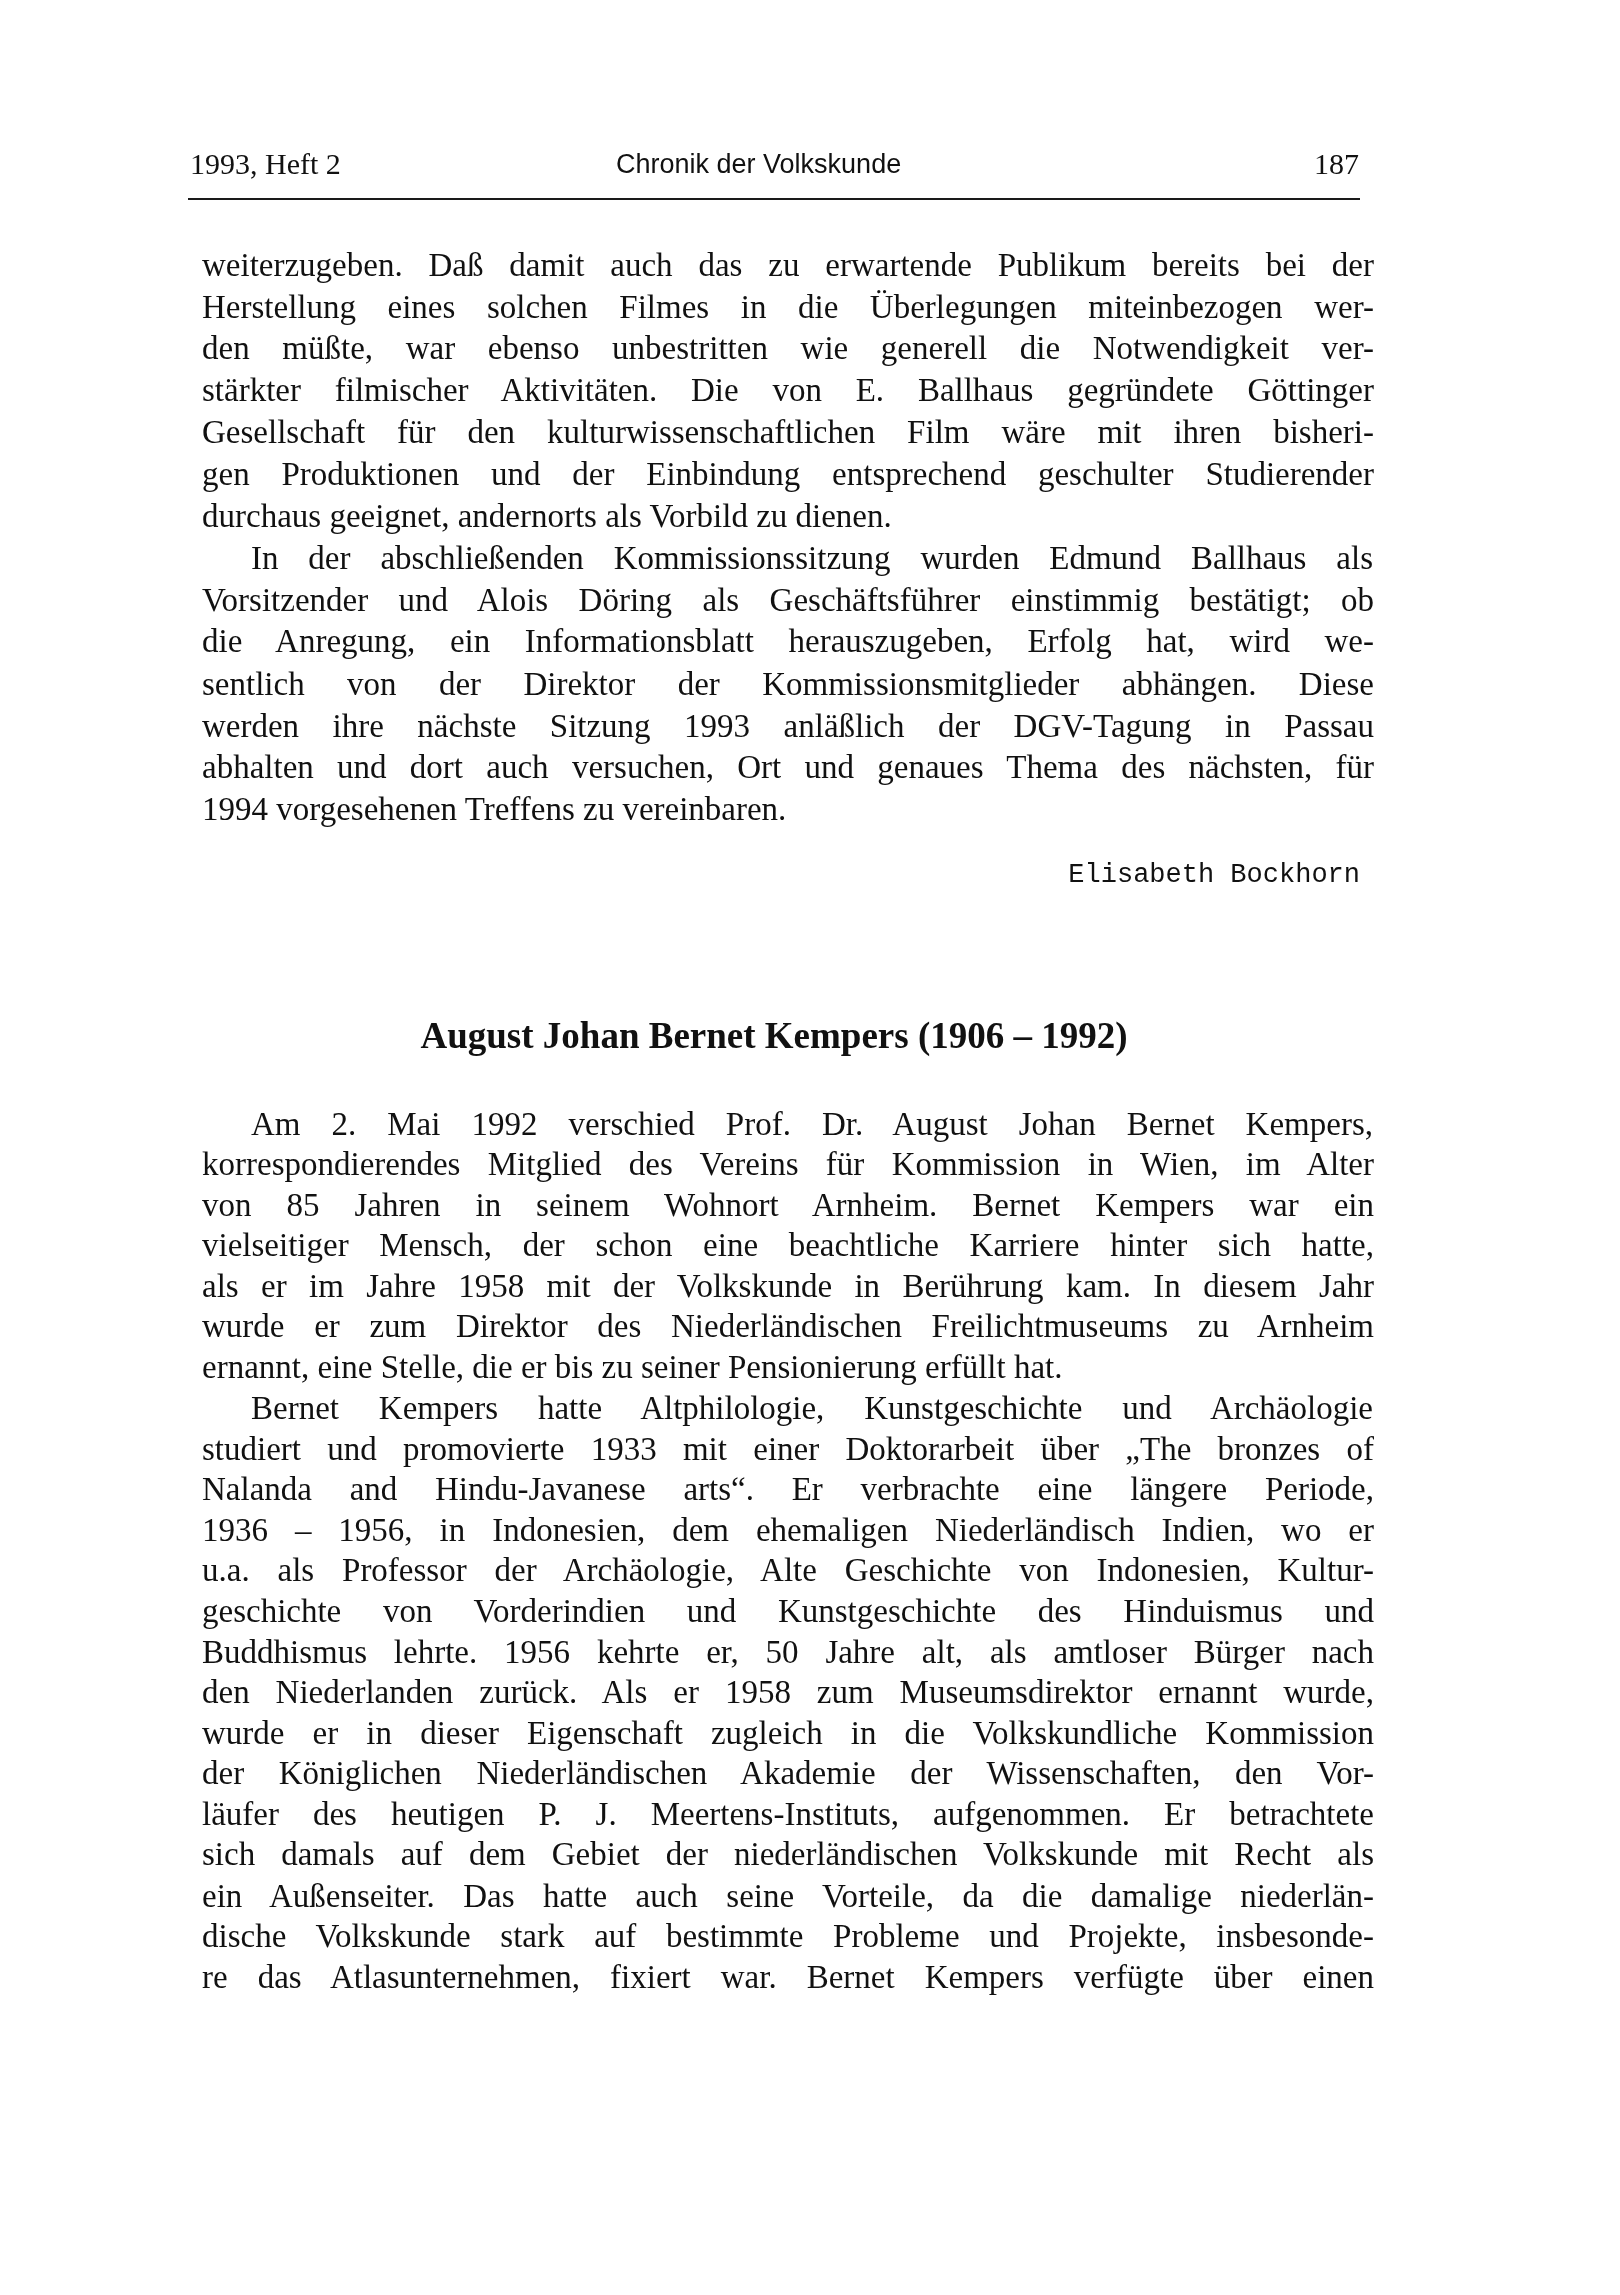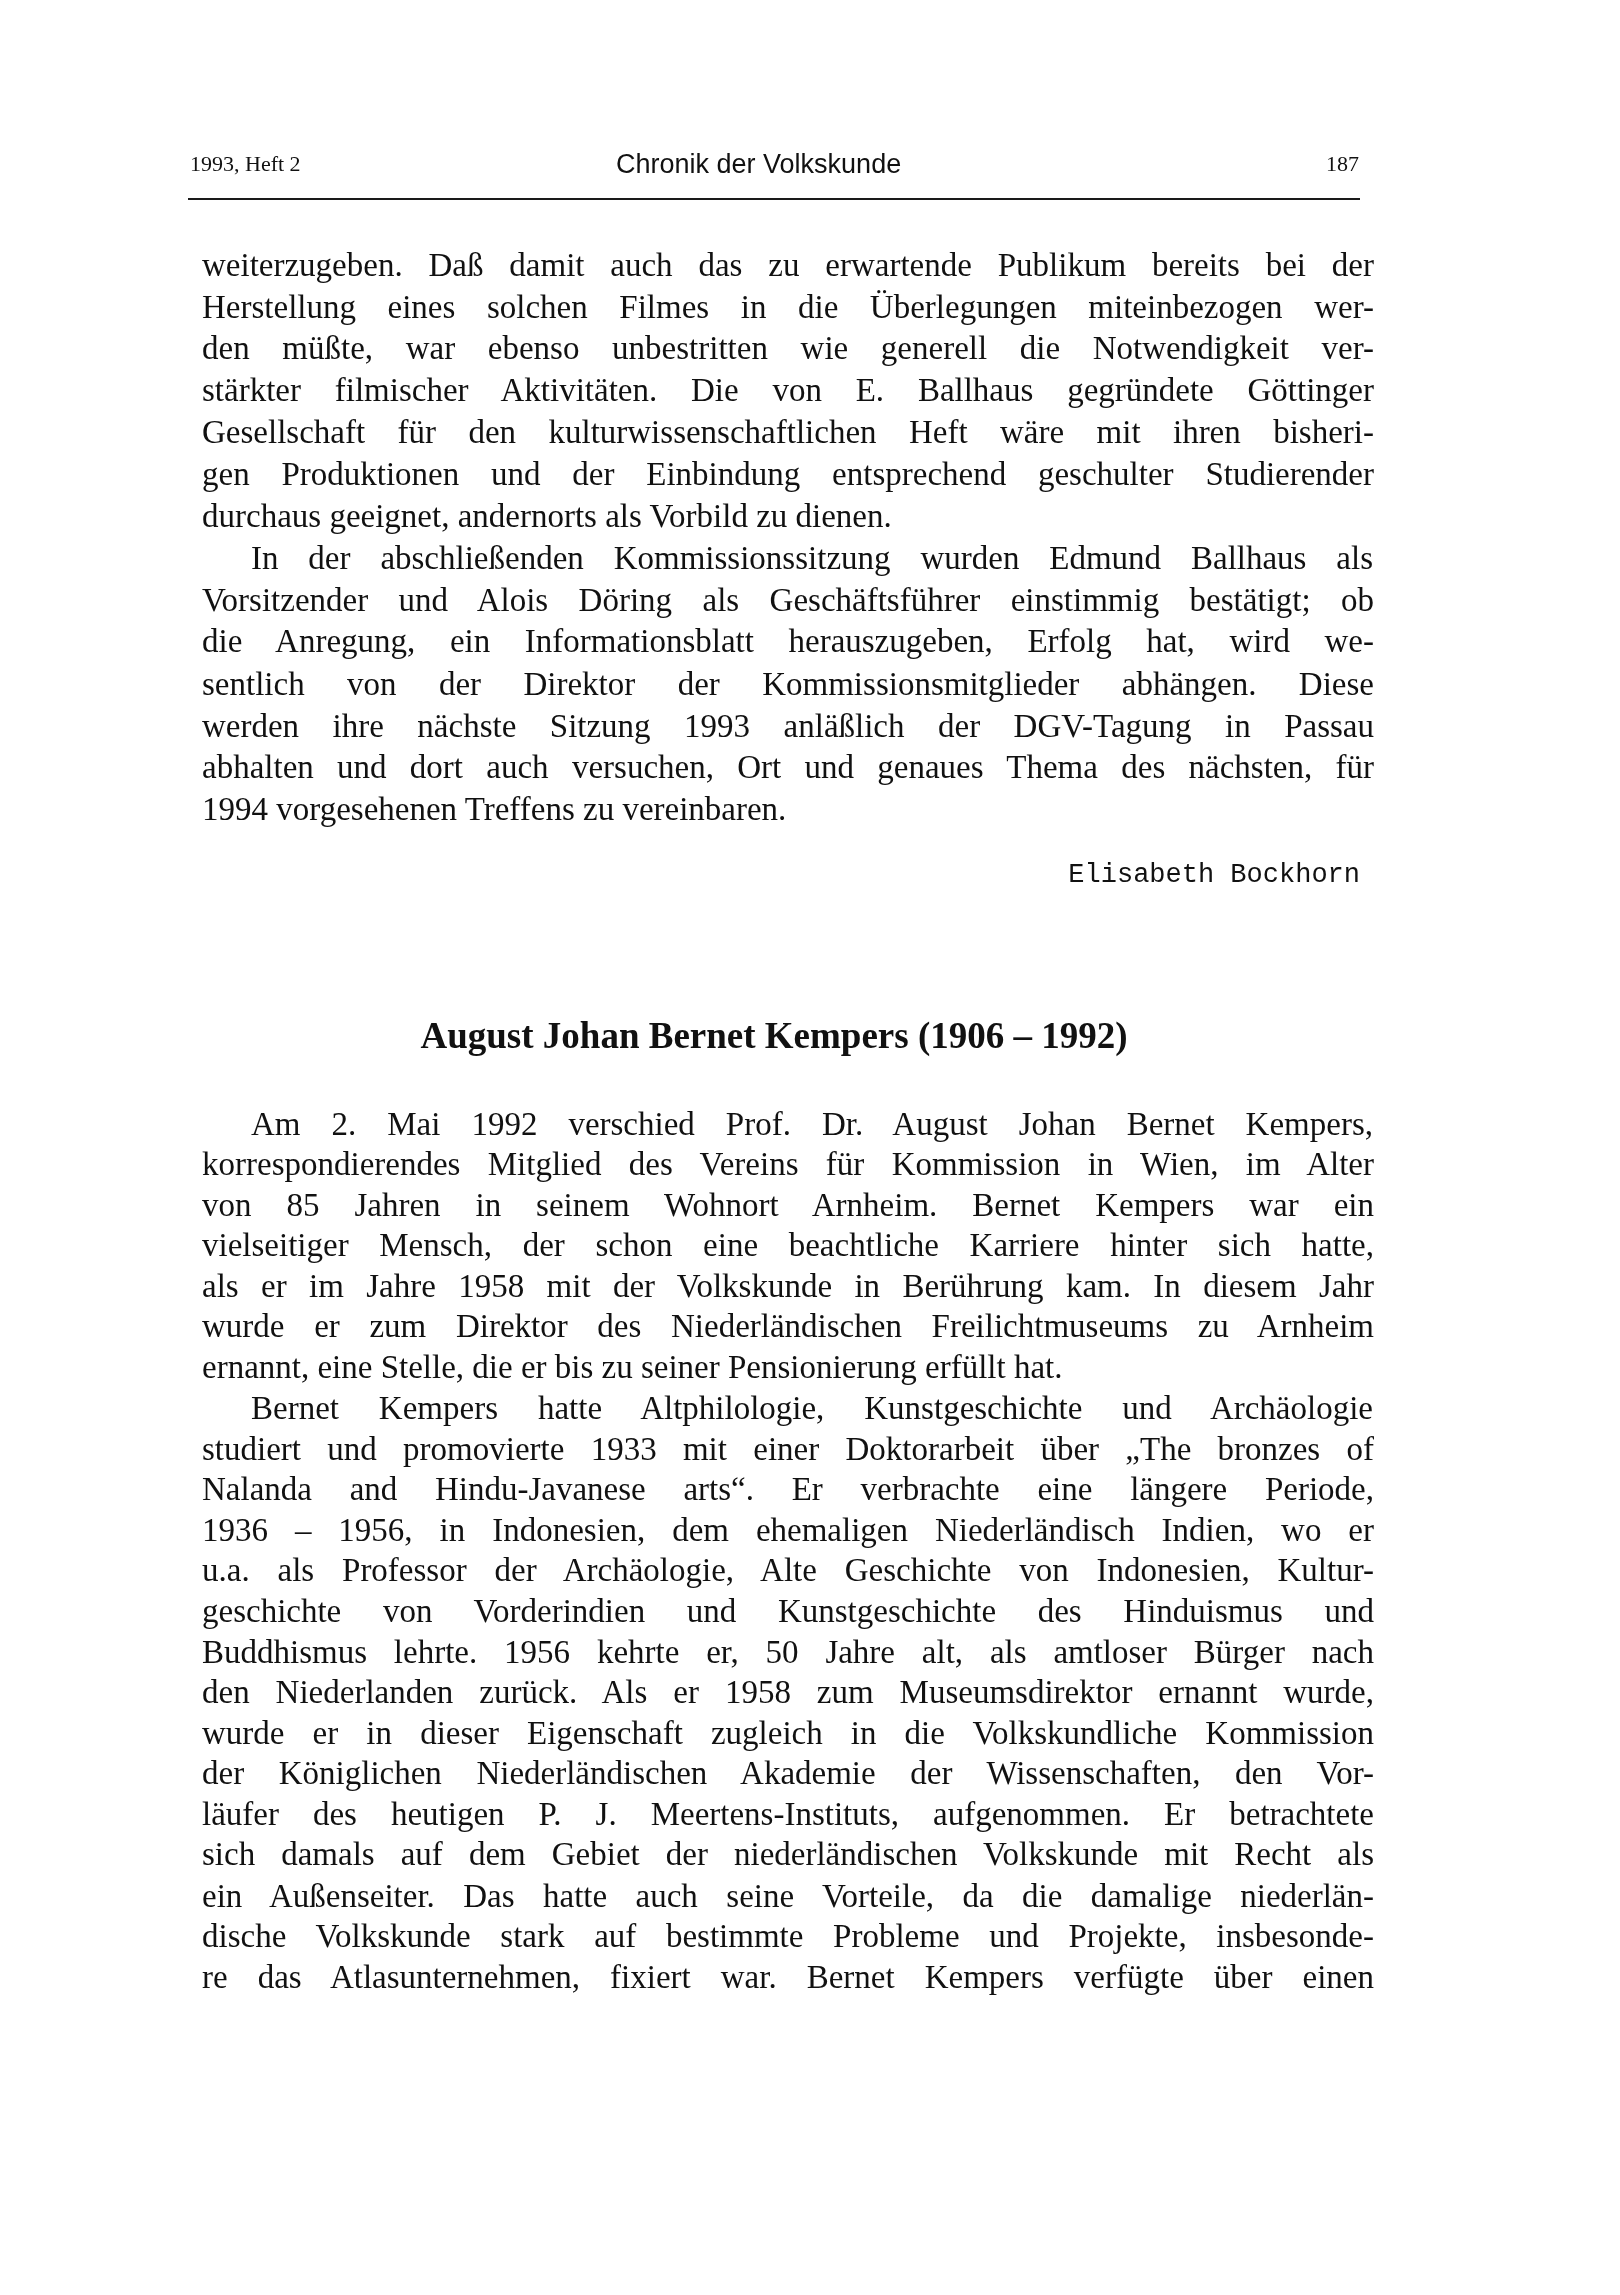--- a/index.html
+++ b/index.html
@@ -1,18 +1,18 @@
 <!DOCTYPE html>
 <html style="font-size:13px"><head>
 <meta charset="utf-8">
 <style>
   html, body { margin: 0; padding: 0; background: #ffffff; }
   body { width: 1621px; height: 2295px; position: relative; overflow: hidden; color: #111111; }
   .page { position: absolute; left: 0; top: 0; width: 1621px; height: 2295px; background: #ffffff; }
-  .hdr { position: absolute; top: 146px; height: 36px; line-height: 36px; font-size: 22px; white-space: nowrap; }
+  .hdr { position: absolute; top: 146px; height: 36px; line-height: 36px; font-size: 30px; white-space: nowrap; }
   .hdr-left { left: 190px; font-family: "Liberation Serif", serif; }
   .hdr-center { left: 616px; width: 267px; text-align: left; font-family: "Liberation Sans", sans-serif; font-size: 27px; }
   .hdr-right { right: 262px; font-family: "Liberation Serif", serif; text-align: right; }
   .rule { position: absolute; left: 188px; width: 1172px; top: 198px; height: 2.4px; background: #1a1a1a; }
   .line {
     position: absolute; left: 188px; width: 1172px; height: 41px;
     font-family: "Liberation Serif", serif; font-size: 33px; line-height: 41px;
     white-space: nowrap; text-align: justify; text-align-last: justify; margin-left: 14px;
   }
   .line.last { text-align-last: left; }
@@ -32,21 +32,21 @@
   <div class="hdr hdr-right">187</div>
   <div class="rule"></div>
 
   <div>
 
     <div>
       <div class="line" style="top:245px">weiterzugeben. Daß damit auch das zu erwartende Publikum bereits bei der</div>
       <div class="line" style="top:287px">Herstellung eines solchen Filmes in die Überlegungen miteinbezogen wer-</div>
       <div class="line" style="top:328px">den müßte, war ebenso unbestritten wie generell die Notwendigkeit ver-</div>
       <div class="line" style="top:370px">stärkter filmischer Aktivitäten. Die von E. Ballhaus gegründete Göttinger</div>
-      <div class="line" style="top:412px">Gesellschaft für den kulturwissenschaftlichen Heft wäre mit ihren bisheri-</div>
+      <div class="line" style="top:412px">Gesellschaft für den kulturwissenschaftlichen Film wäre mit ihren bisheri-</div>
       <div class="line" style="top:454px">gen Produktionen und der Einbindung entsprechend geschulter Studierender</div>
       <div class="line last" style="top:496px">durchaus geeignet, andernorts als Vorbild zu dienen.</div>
     </div>
 
     <div>
       <div class="line indent" style="top:538px">In der abschließenden Kommissionssitzung wurden Edmund Ballhaus als</div>
       <div class="line" style="top:580px">Vorsitzender und Alois Döring als Geschäftsführer einstimmig bestätigt; ob</div>
       <div class="line" style="top:621px">die Anregung, ein Informationsblatt herauszugeben, Erfolg hat, wird we-</div>
       <div class="line" style="top:664px">sentlich von der Direktor der Kommissionsmitglieder abhängen. Diese</div>
       <div class="line" style="top:706px">werden ihre nächste Sitzung 1993 anläßlich der DGV-Tagung in Passau</div>

